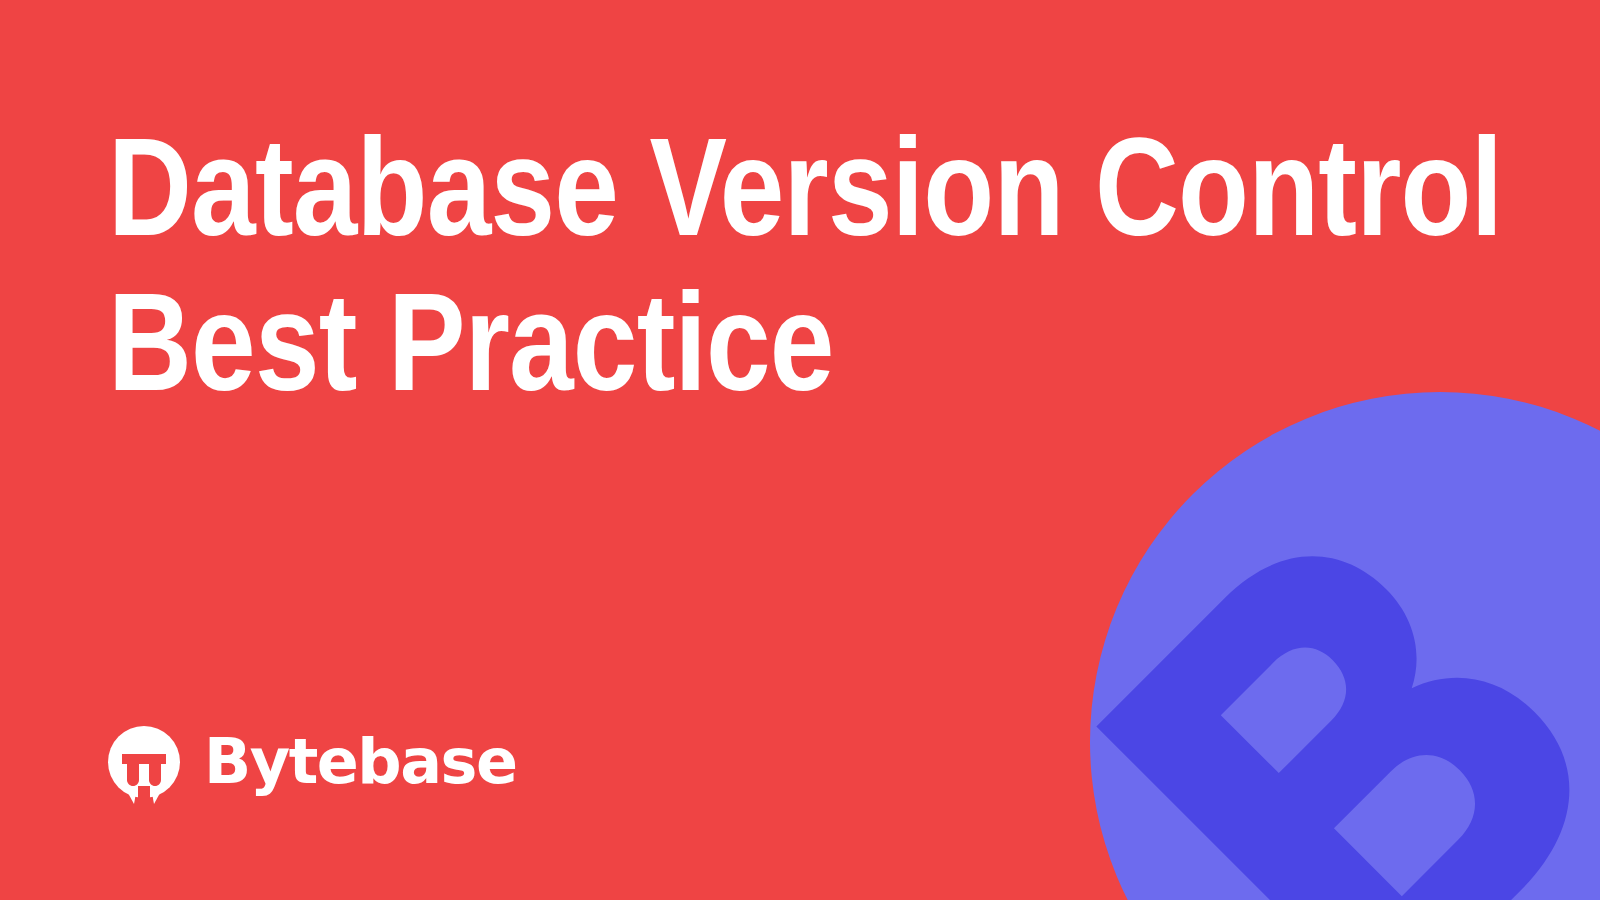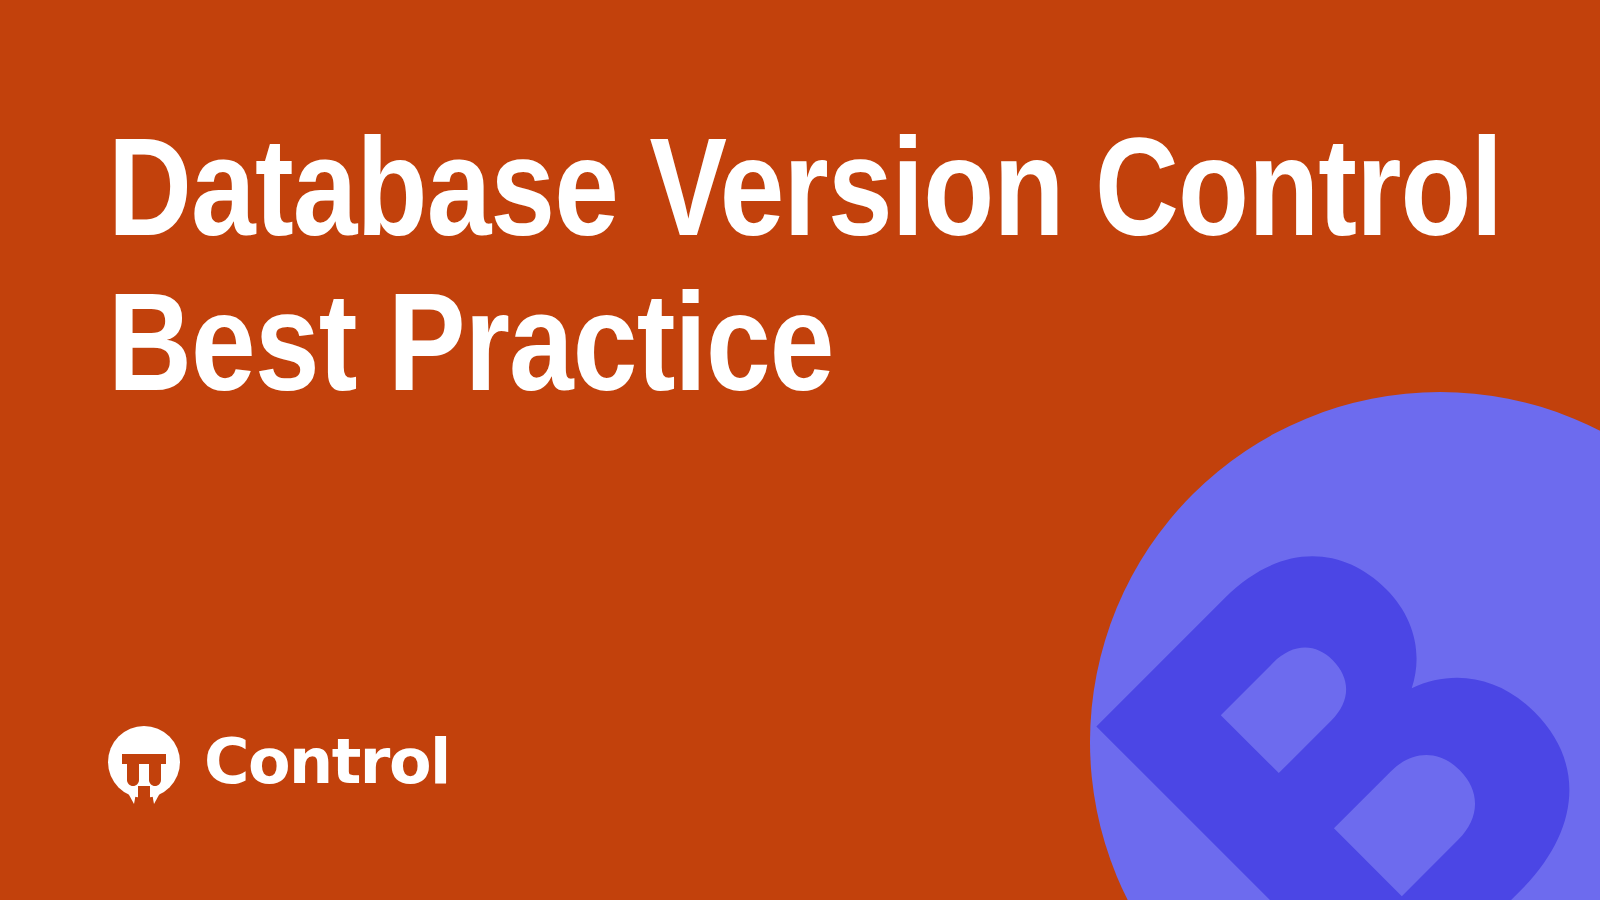--- a/index.html
+++ b/index.html
@@ -83,21 +83,21 @@
     font-size: 62px;
     line-height: 62px;
     letter-spacing: -1.5px;
     white-space: nowrap;
     transform: translateY(-2px);
   }
 </style>
 </head>
 <body>
 
-<div class="card" style="background: #c2410c;">
+<div class="card" style="background: #ef4444;">
 
   <div class="watermark">
     <svg viewBox="0 0 700 700" xmlns="http://www.w3.org/2000/svg" aria-hidden="true">
       <defs>
         <clipPath id="circleClip">
           <circle cx="350" cy="350" r="350"></circle>
         </clipPath>
       </defs>
       <g>
         <circle cx="350" cy="350" r="350" fill="#6D6BEE"></circle>
@@ -154,16 +154,16 @@
             <path d="M 23 40 L 35 40 L 35 56 C 35 59.3 32.3 62 29 62 C 25.7 62 23 59.3 23 56 Z" fill="#000"></path>
 
             <path d="M 45 40 L 57 40 L 57 56 C 57 59.3 54.3 62 51 62 C 47.7 62 45 59.3 45 56 Z" fill="#000"></path>
 
             <path d="M 34 62 L 46 62 L 46 80 L 34 80 Z" fill="#000"></path>
           </mask>
         </defs>
         <rect x="0" y="0" width="80" height="80" fill="#ffffff" mask="url(#markMask)"></rect>
       </svg>
     </span>
-    <span class="logo-wordmark">Control</span>
+    <span class="logo-wordmark">Bytebase</span>
   </div>
 
 </div>
 
 </body></html>

